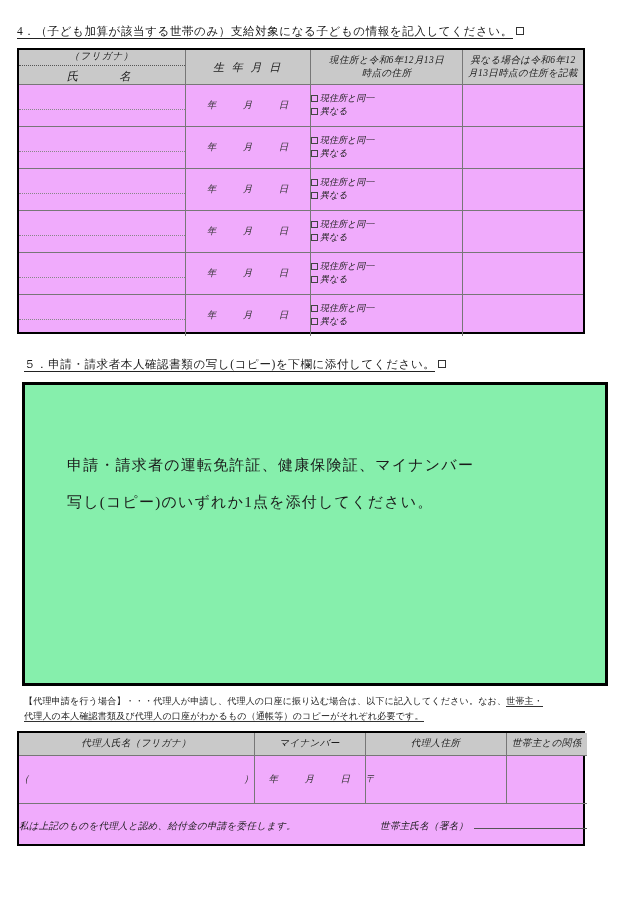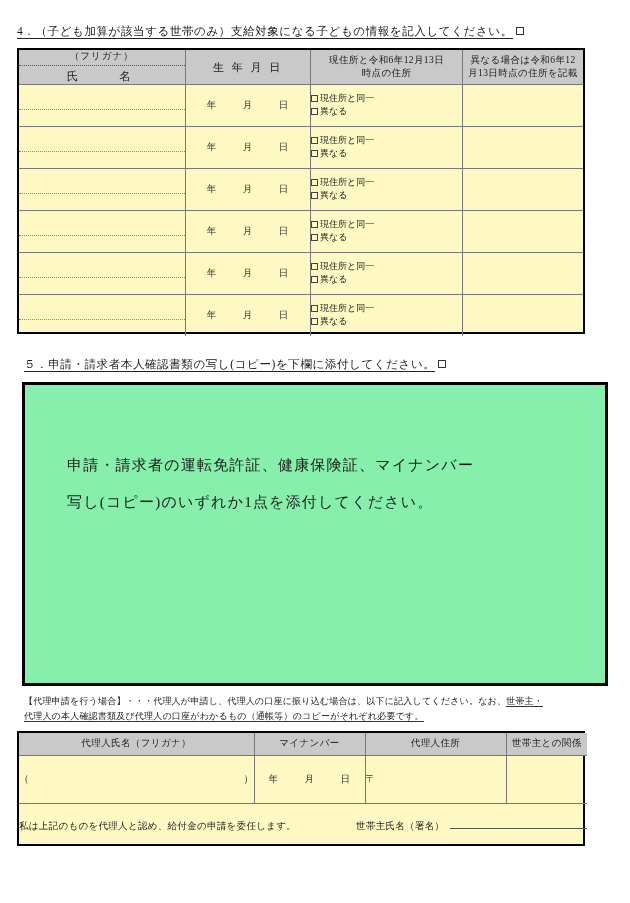--- a/index.html
+++ b/index.html
@@ -35,21 +35,22 @@
     vertical-align: 0px;
     margin-left: 3px;
     box-sizing: border-box;
   }
 
   
   .frame {
     position: absolute;
     border: 2px solid #000;
     box-sizing: border-box;
-    background: #fef9c3;
+    background: #f0abfc;
+    font-style: italic;
   }
   table.grid {
     border-collapse: collapse;
     width: 100%;
     height: 100%;
     table-layout: fixed;
   }
   table.grid td, table.grid th {
     border: 1px solid #777;
     padding: 0;
@@ -181,21 +182,21 @@
     font-size: 9.5px;
     letter-spacing: 0.3px;
     padding: 8px 0 0 12px;
     vertical-align: top;
     color: #1a1a1a;
   }
   .consent-cell .inner {
     display: flex;
     align-items: baseline;
   }
-  .consent-cell .stmt { margin-right: 60px; white-space: nowrap; }
+  .consent-cell .stmt { margin-right: 84px; white-space: nowrap; }
   .consent-cell .signlabel { white-space: nowrap; }
   .signline {
     display: inline-block;
     width: 152px;
     border-bottom: 1px solid #555;
     margin-left: 6px;
     height: 10px;
   }
 </style>
 </head>

